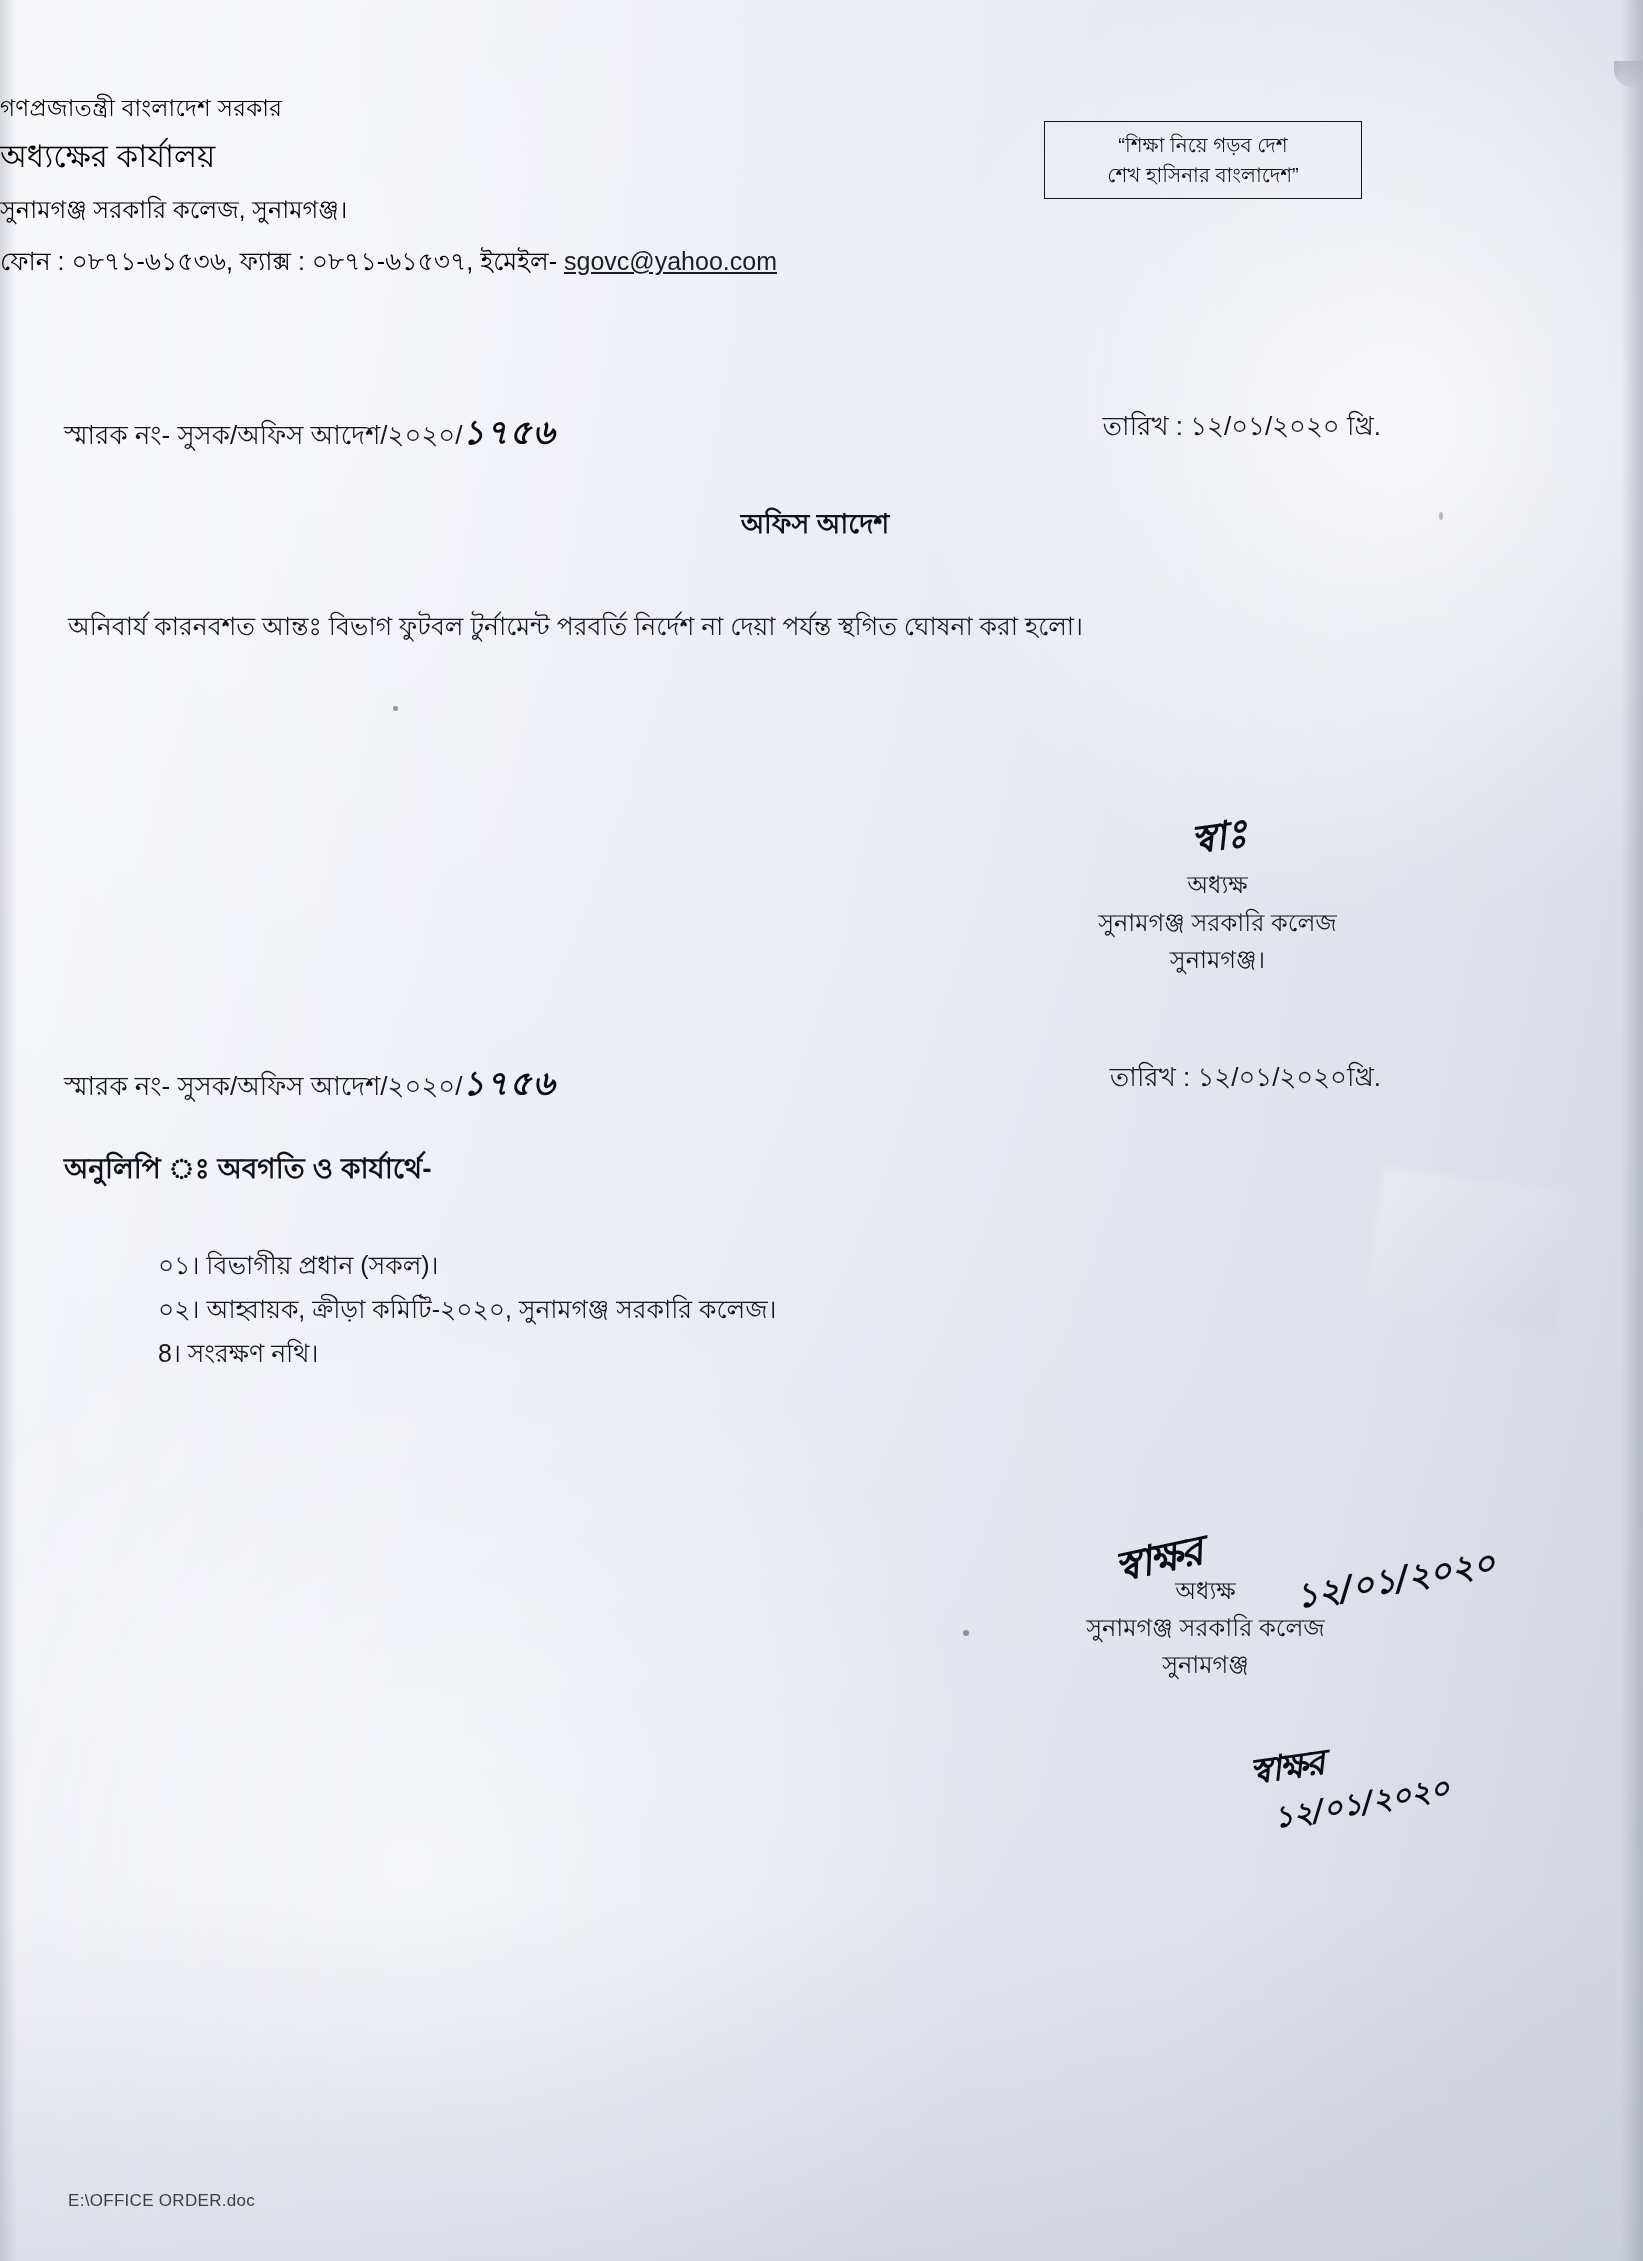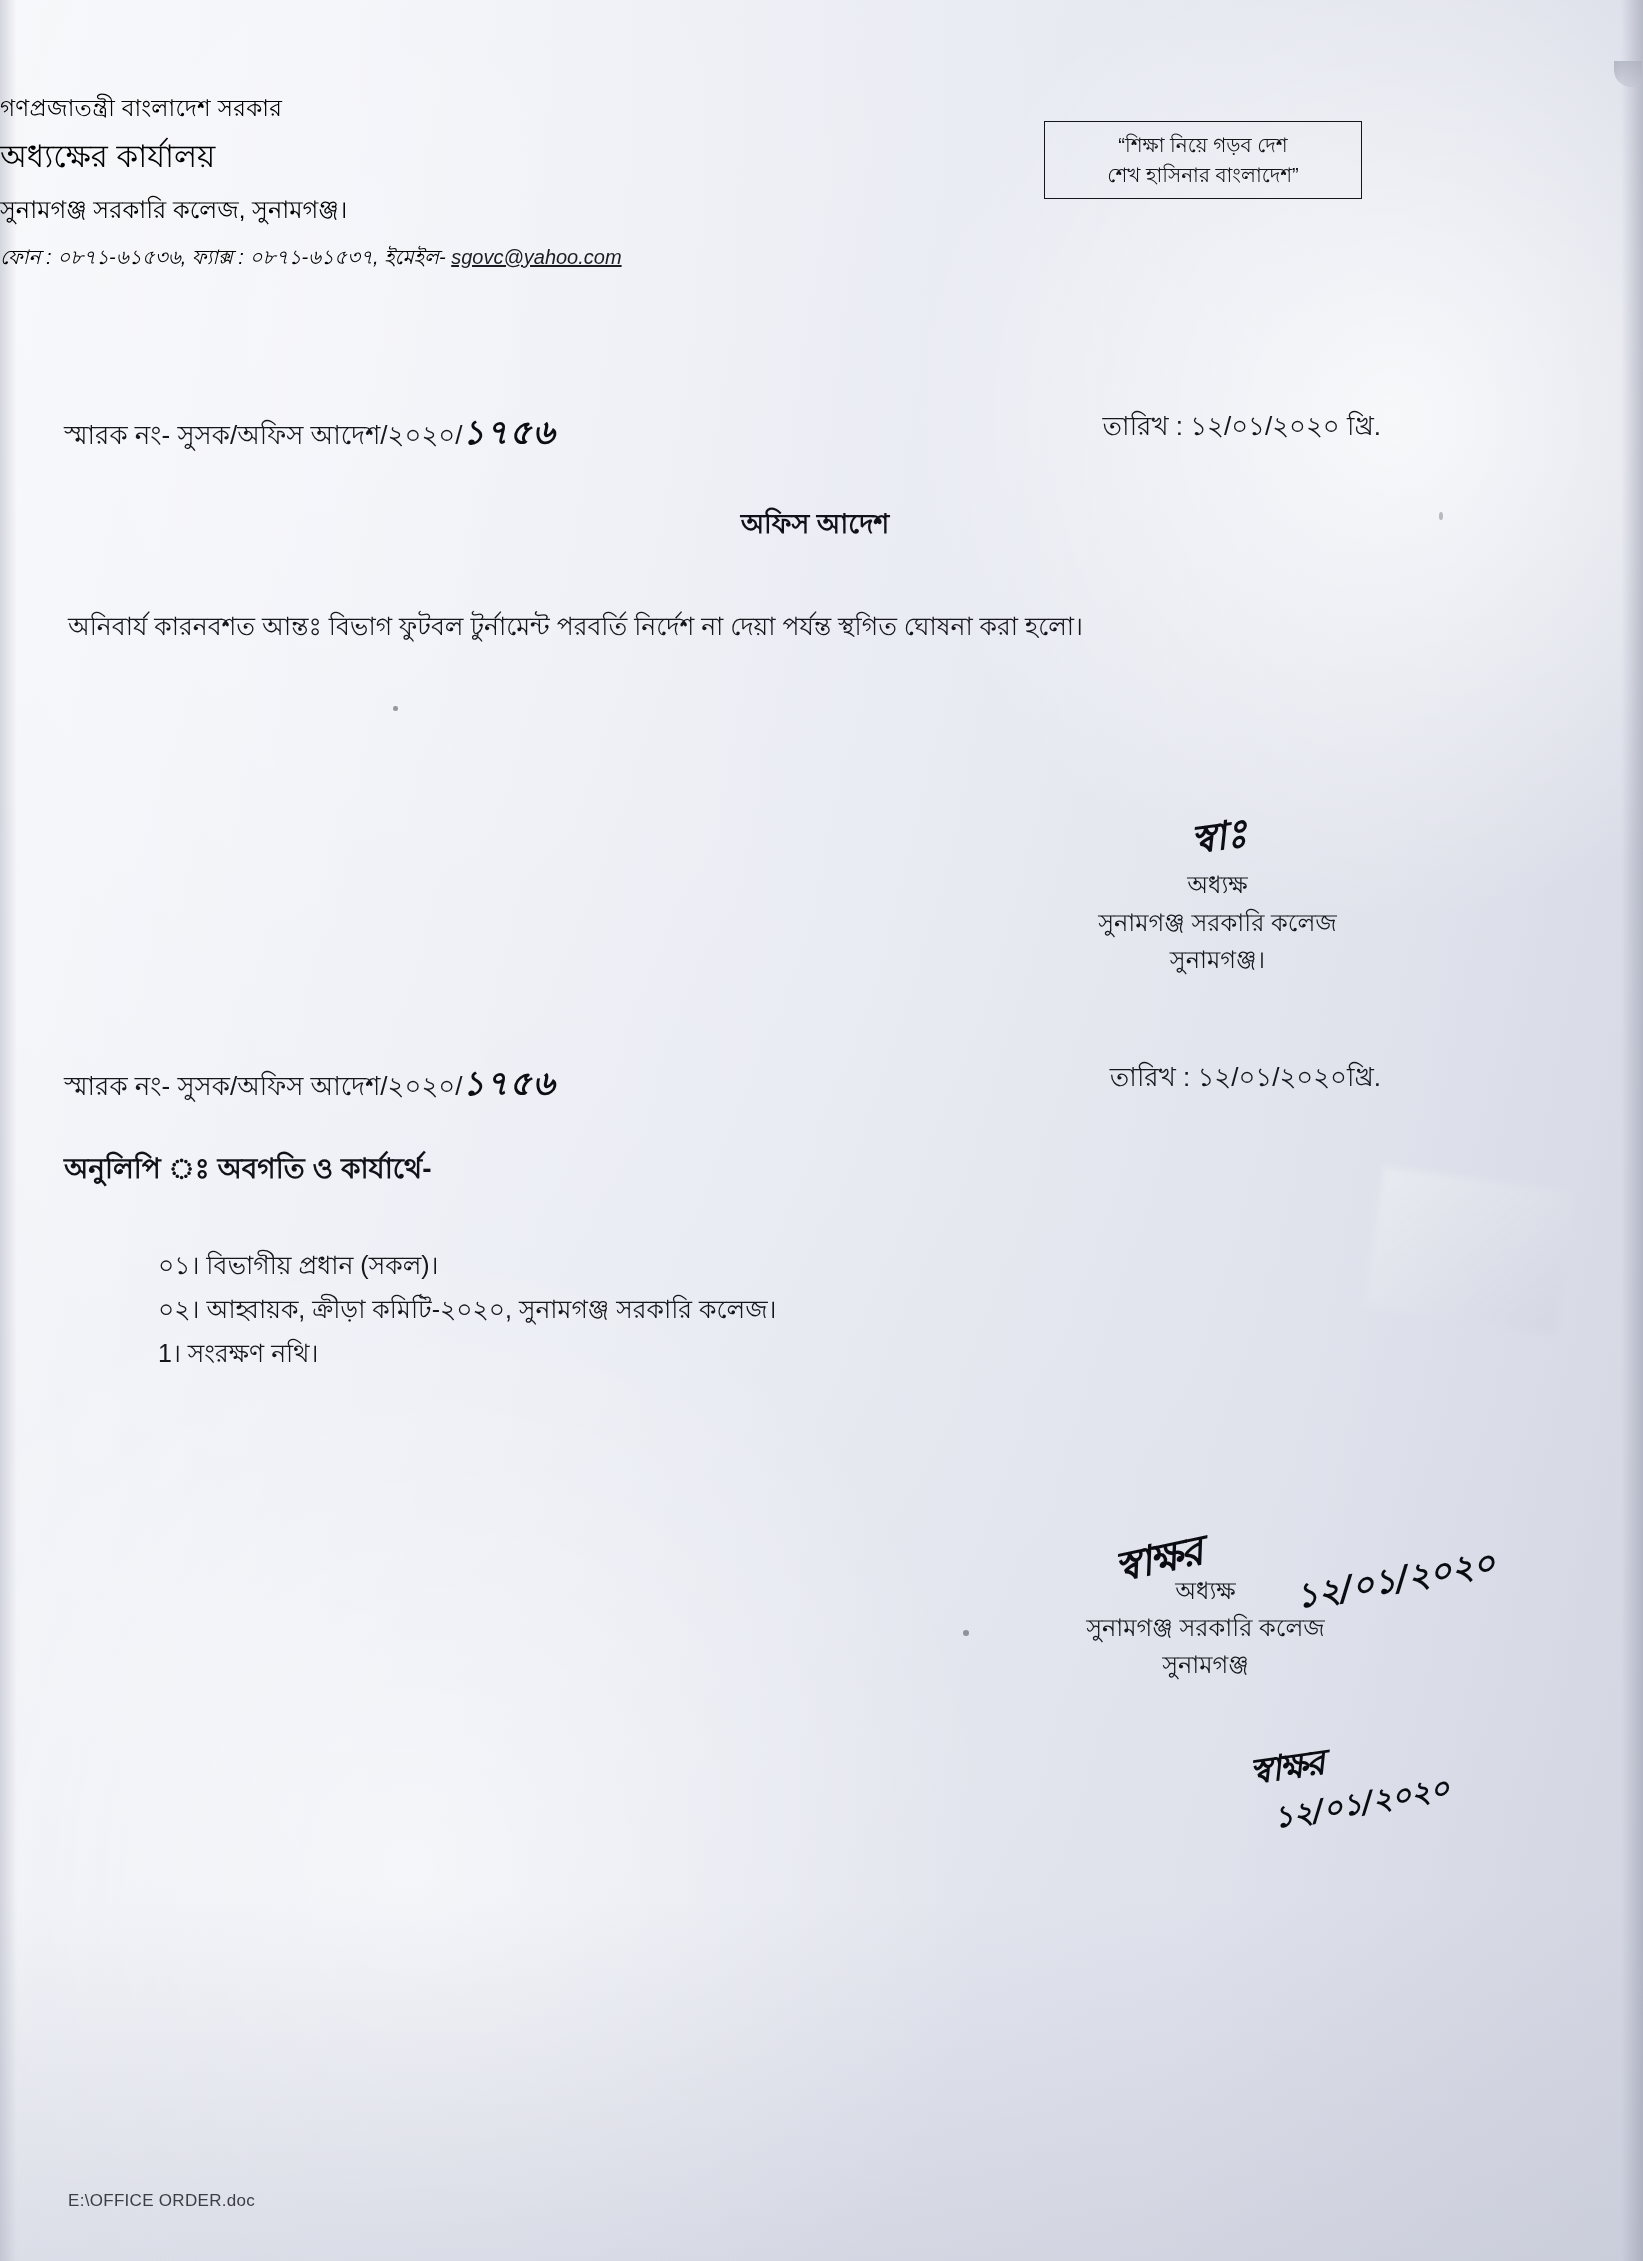--- a/index.html
+++ b/index.html
@@ -97,22 +97,21 @@
   .hdr-line3 {
     position: absolute;
     left: 0; right: 0;
     top: 191px;
     font-size: 24px;
   }
   .hdr-line4 {
     position: absolute;
     left: 0; right: 8px;
     top: 242px;
-    font-size: 20px;
-    font-style: italic;
+    font-size: 25px;
   }
   .hdr-line4 .mail {
     text-decoration: underline;
     color: #1c1d24;
   }
   .hdr-line5 {
     position: absolute;
     left: 0; right: 0;
     top: 282px;
     font-size: 20.6px;
@@ -357,21 +356,21 @@
       <div class="memo-no">
         <span>স্মারক নং- সুসক/অফিস আদেশ/২০২০/</span><span class="hand">১৭৫৬</span>
       </div>
       <div class="memo-date">তারিখ : ১২/০১/২০২০খ্রি.</div>
     </div>
 
     <div class="copy-head">অনুলিপি ঃ অবগতি ও কার্যার্থে-</div>
     <div class="copy-list">
       <div>০১। বিভাগীয় প্রধান (সকল)।</div>
       <div>০২। আহ্বায়ক, ক্রীড়া কমিটি-২০২০, সুনামগঞ্জ সরকারি কলেজ।</div>
-      <div>1। সংরক্ষণ নথি।</div>
+      <div>8। সংরক্ষণ নথি।</div>
     </div>
 
     <div class="sig2-scribble">স্বাক্ষর</div>
     <div class="sig2-date">১২/০১/২০২০</div>
     <div class="sig2">
       <div>অধ্যক্ষ</div>
       <div>সুনামগঞ্জ সরকারি কলেজ</div>
       <div>সুনামগঞ্জ</div>
     </div>
     <div class="sig3-scribble">স্বাক্ষর</div>

